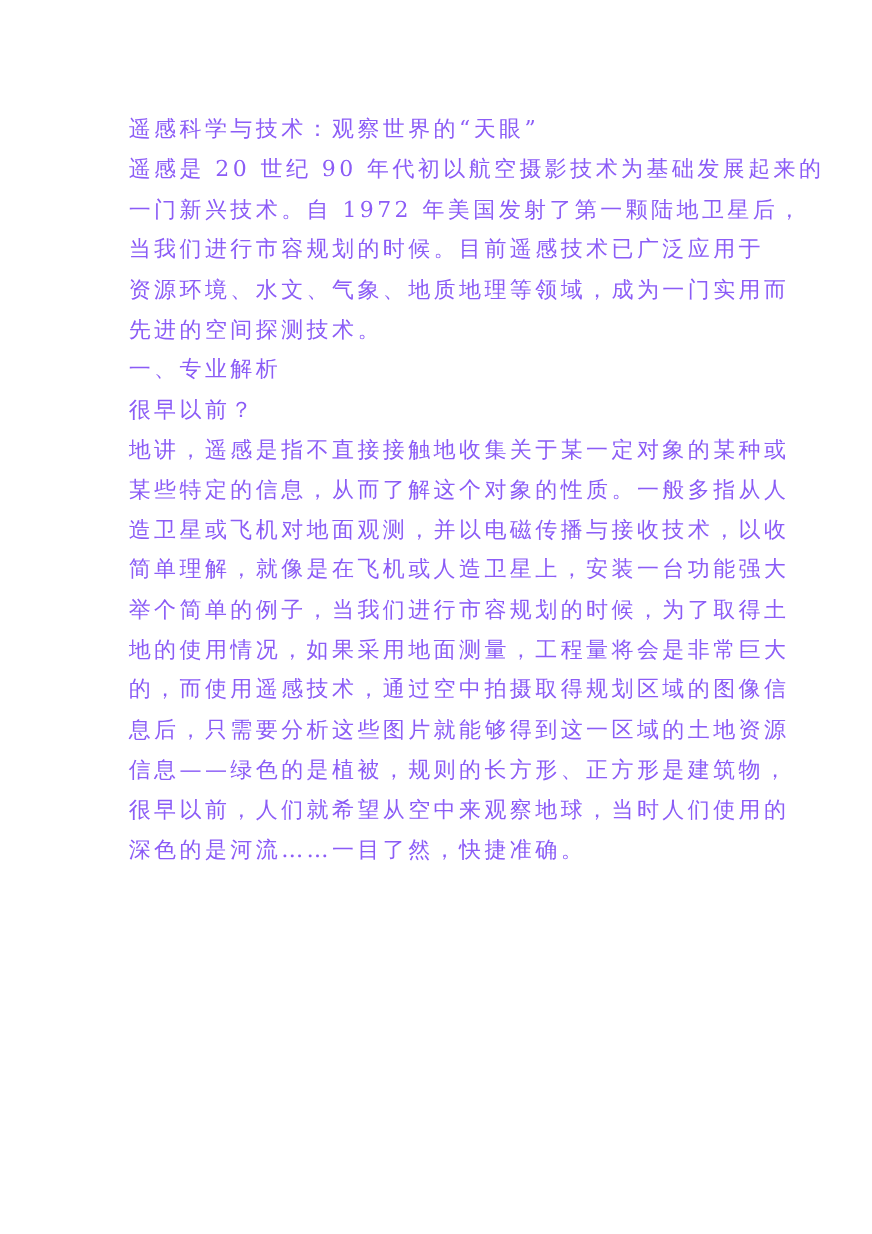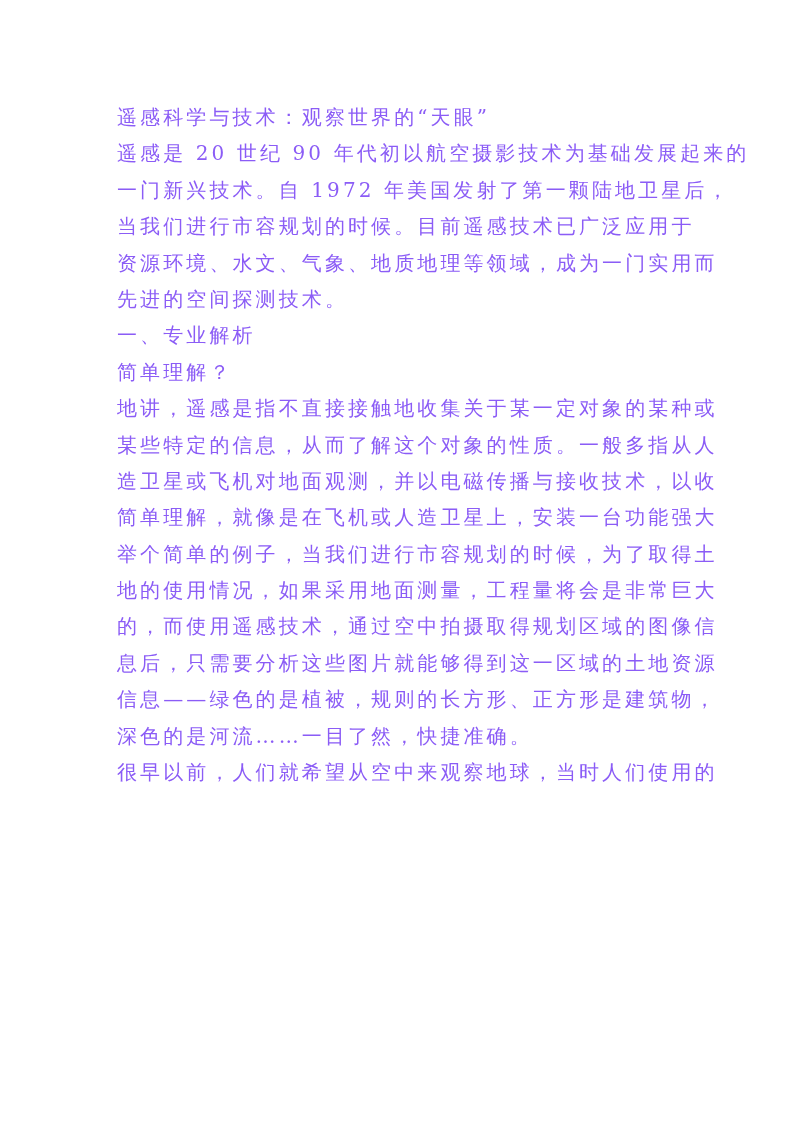--- a/index.html
+++ b/index.html
@@ -24,25 +24,25 @@
 <body>
 
 <div class="page">
   <div class="line">遥感科学与技术：观察世界的“天眼”</div>
   <div class="line">遥感是 20 世纪 90 年代初以航空摄影技术为基础发展起来的</div>
   <div class="line">一门新兴技术。自 1972 年美国发射了第一颗陆地卫星后，</div>
   <div class="line">当我们进行市容规划的时候。目前遥感技术已广泛应用于</div>
   <div class="line">资源环境、水文、气象、地质地理等领域，成为一门实用而</div>
   <div class="line">先进的空间探测技术。</div>
   <div class="line">一、专业解析</div>
-  <div class="line">简单理解？</div>
+  <div class="line">很早以前？</div>
   <div class="line">地讲，遥感是指不直接接触地收集关于某一定对象的某种或</div>
   <div class="line">某些特定的信息，从而了解这个对象的性质。一般多指从人</div>
   <div class="line">造卫星或飞机对地面观测，并以电磁传播与接收技术，以收</div>
   <div class="line">简单理解，就像是在飞机或人造卫星上，安装一台功能强大</div>
   <div class="line">举个简单的例子，当我们进行市容规划的时候，为了取得土</div>
   <div class="line">地的使用情况，如果采用地面测量，工程量将会是非常巨大</div>
   <div class="line">的，而使用遥感技术，通过空中拍摄取得规划区域的图像信</div>
   <div class="line">息后，只需要分析这些图片就能够得到这一区域的土地资源</div>
   <div class="line">信息——绿色的是植被，规则的长方形、正方形是建筑物，</div>
+  <div class="line">很早以前，人们就希望从空中来观察地球，当时人们使用的</div>
   <div class="line">深色的是河流……一目了然，快捷准确。</div>
-  <div class="line">很早以前，人们就希望从空中来观察地球，当时人们使用的</div>
 </div>
 
 </body></html>

